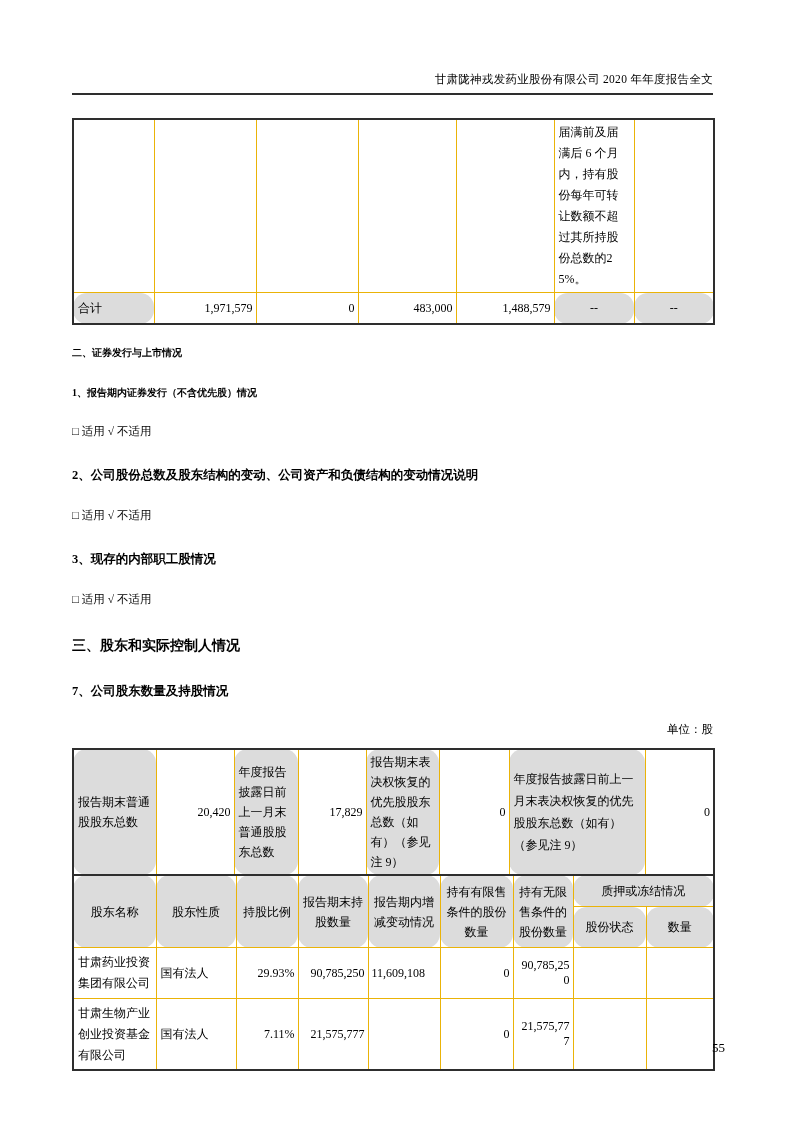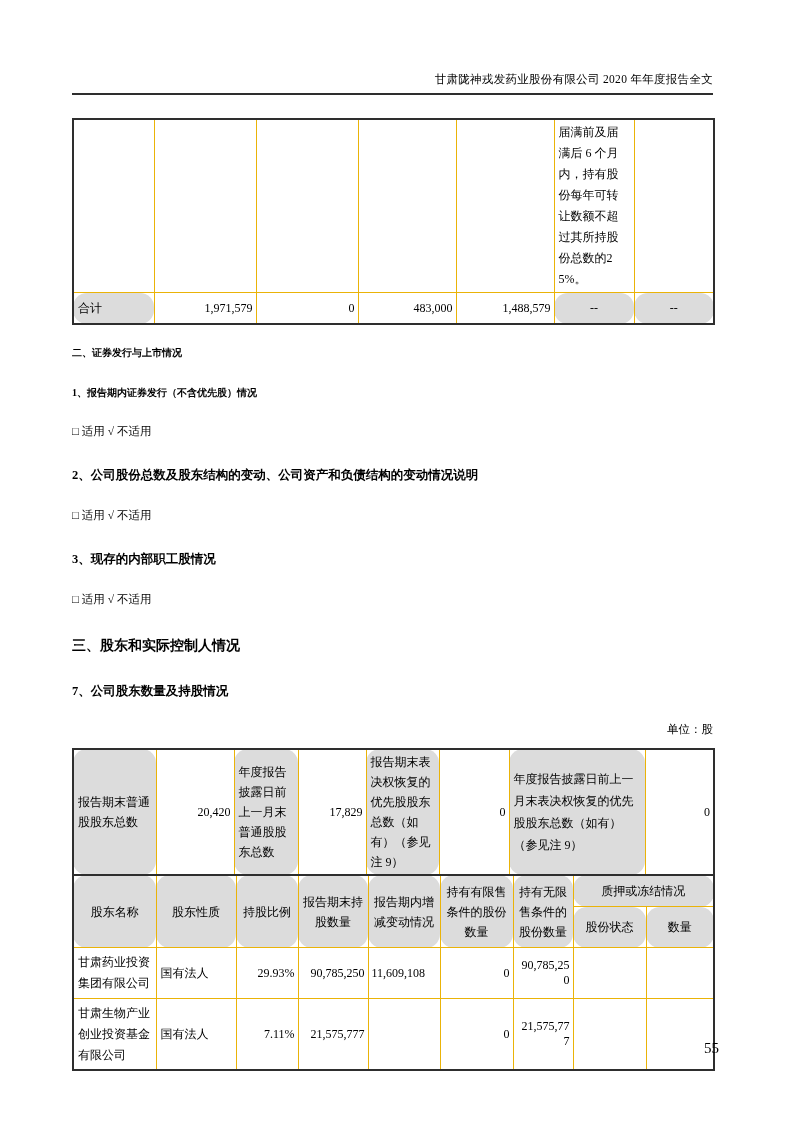--- a/index.html
+++ b/index.html
@@ -41,21 +41,21 @@
   .sumrow .big-lbl { line-height:22px; }
   .bandrow td { height:25px; font-size:12px; }
   .t2b { margin-top:-2px; }
   .hrow1 td { height:26px; line-height:20px; }
   .hrow2 td { height:36px; line-height:20px; }
   .hcell { text-align:center; padding:2px 3px; line-height:20px; }
   .drow1 td { height:46px; }
   .drow2 td { height:66px; }
   .name-cell { line-height:21px; }
 
-  .pagenum { position:absolute; top:1040px; right:74px; font-size:15px; }
+  .pagenum { position:absolute; top:1040px; right:68px; font-size:13px; }
 </style>
 </head>
 <body>
 
 <div class="page">
 
   <div class="doc-header">甘肃陇神戎发药业股份有限公司 2020 年年度报告全文</div>
 
   <div class="content">
 

